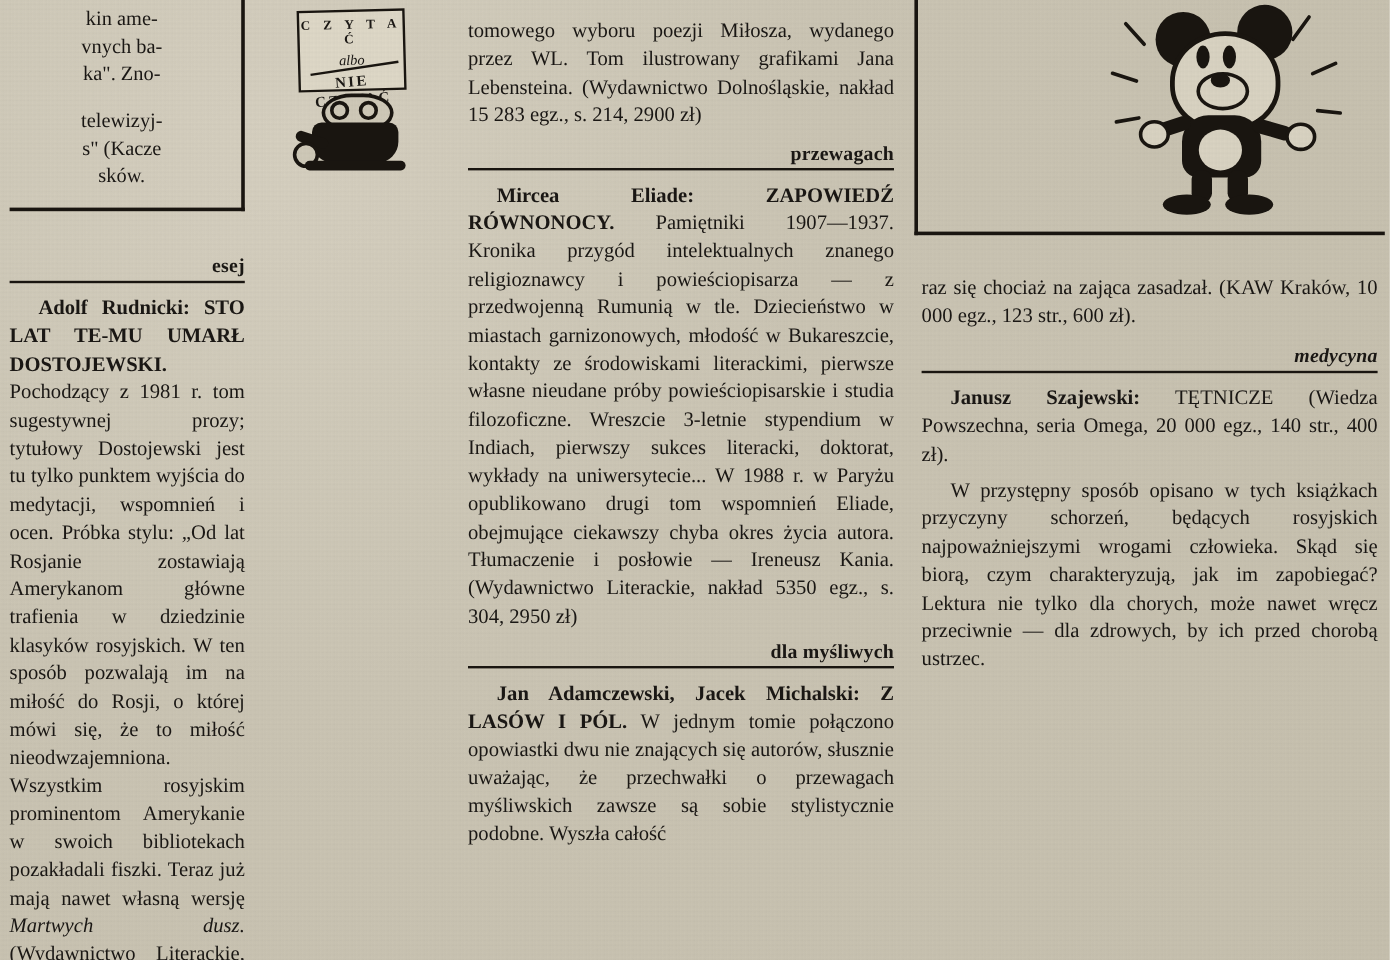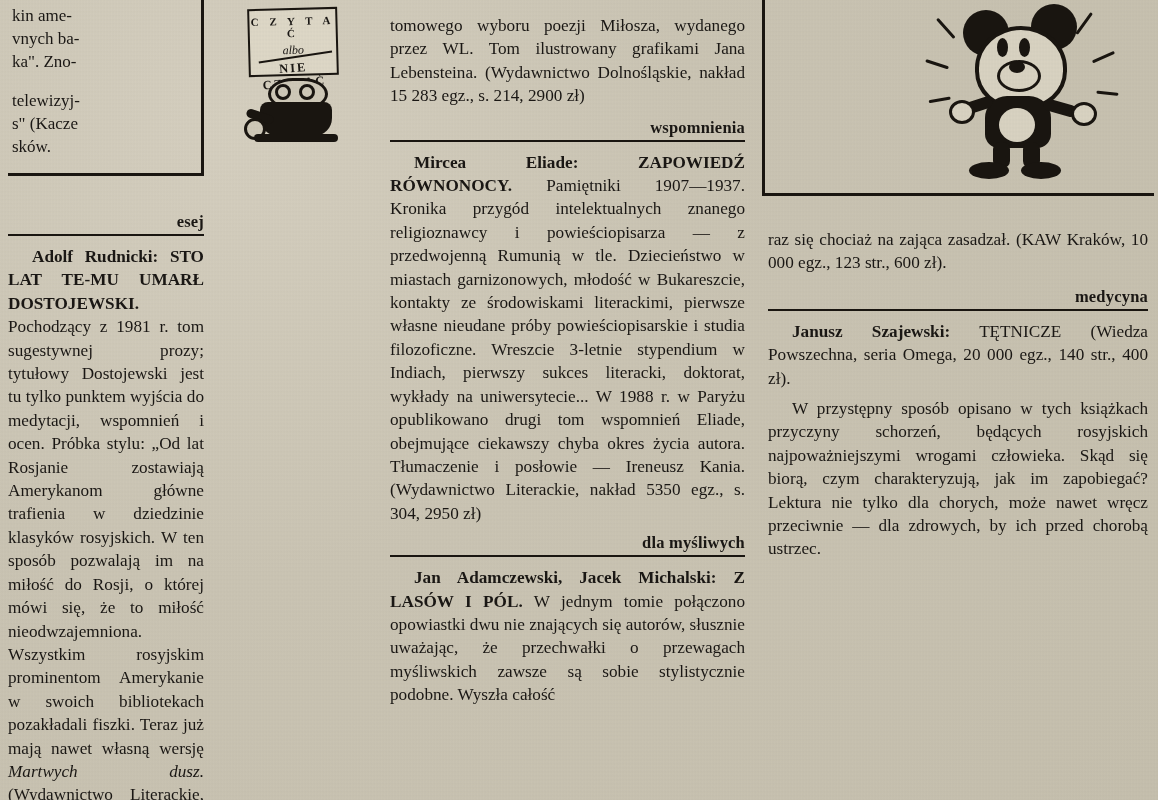--- a/index.html
+++ b/index.html
@@ -53,21 +53,21 @@
     height: 176px;
     border-right: 3px solid #191510;
     border-bottom: 3px solid #191510;
     box-sizing: border-box;
     padding: 4px 10px 0 4px;
   }
   .topbox p {
     margin: 0 0 16px 0;
     font-size: 17px;
     line-height: 23px;
-    text-align: left;
+    text-align: center;
   }
 
   
   .art {
     font-size: 17.2px;
     line-height: 23.4px;
     text-align: justify;
     margin: 0 0 7px 0;
     hyphens: manual;
   }
@@ -364,21 +364,21 @@
       <div class="cf-base"></div>
     </div>
   </div>
 </div>
 
 <div class="col" id="col-two">
   <div style="position:absolute; left:0; top:14px; width:355px;">
 
     <p class="art">tomowego wyboru poezji Miłosza, wydanego przez WL. Tom ilustrowany grafikami Jana Lebensteina. (Wydawnictwo Dolnośląskie, nakład 15 283 egz., s. 214, 2900 zł)</p>
 
-    <div class="kicker" style="margin-top:10px;">wspomnienia</div>
+    <div class="kicker" style="margin-top:10px;">przewagach</div>
     <div class="kicker-rule"></div>
 
     <p class="art indent"><span class="bold">Mircea Eliade:</span> <span class="bold caps">ZAPOWIEDŹ RÓWNONOCY.</span> <span>Pamiętniki 1907—1937. Kronika przygód intelektualnych znanego religioznawcy i powieściopisarza — z przedwojenną Rumunią w tle. Dziecieństwo w miastach garnizonowych, młodość w Bukareszcie, kontakty ze środowiskami literackimi, pierwsze własne nieudane próby powieściopisarskie i studia filozoficzne. Wreszcie 3-letnie stypendium w Indiach, pierwszy sukces literacki, doktorat, wykłady na uniwersytecie... W 1988 r. w Paryżu opublikowano drugi tom wspomnień Eliade, obejmujące ciekawszy chyba okres życia autora. Tłumaczenie i posłowie — Ireneusz Kania.</span> <span>(Wydawnictwo Literackie, nakład 5350 egz., s. 304, 2950 zł)</span></p>
 
     <div class="kicker" style="margin-top:8px;">dla myśliwych</div>
     <div class="kicker-rule"></div>
 
     <p class="art indent"><span class="bold">Jan Adamczewski, Jacek Michalski:</span> <span class="bold caps">Z LASÓW I PÓL.</span> <span>W jednym tomie połączono opowiastki dwu nie znających się autorów, słusznie uważając, że przechwałki o przewagach myśliwskich zawsze są sobie stylistycznie podobne. Wyszła całość</span></p>
 
   </div>
@@ -411,21 +411,21 @@
       <div class="m-legR"></div>
       <div class="m-shoe l"></div>
       <div class="m-shoe r"></div>
     </div>
   </div>
 
   <div style="position:absolute; left:6px; top:228px; width:380px;">
 
     <p class="art">raz się chociaż na zająca zasadzał. (KAW Kraków, 10 000 egz., 123 str., 600 zł).</p>
 
-    <div class="kicker" style="margin-top:12px;">medycyna</div>
+    <div class="kicker" style="margin-top:12px;font-style:italic;">medycyna</div>
     <div class="kicker-rule"></div>
 
 
     <p class="art indent"><span class="bold">Janusz Szajewski:</span> <span class="caps">TĘTNICZE</span> <span>(Wiedza Powszechna, seria Omega, 20 000 egz., 140 str., 400 zł).</span></p>
 
     <p class="art indent">W przystępny sposób opisano w tych książkach przyczyny schorzeń, będących rosyjskich najpoważniejszymi wrogami człowieka. Skąd się biorą, czym charakteryzują, jak im zapobiegać? Lektura nie tylko dla chorych, może nawet wręcz przeciwnie — dla zdrowych, by ich przed chorobą ustrzec.</p>
 
   </div>
 </div>
 

